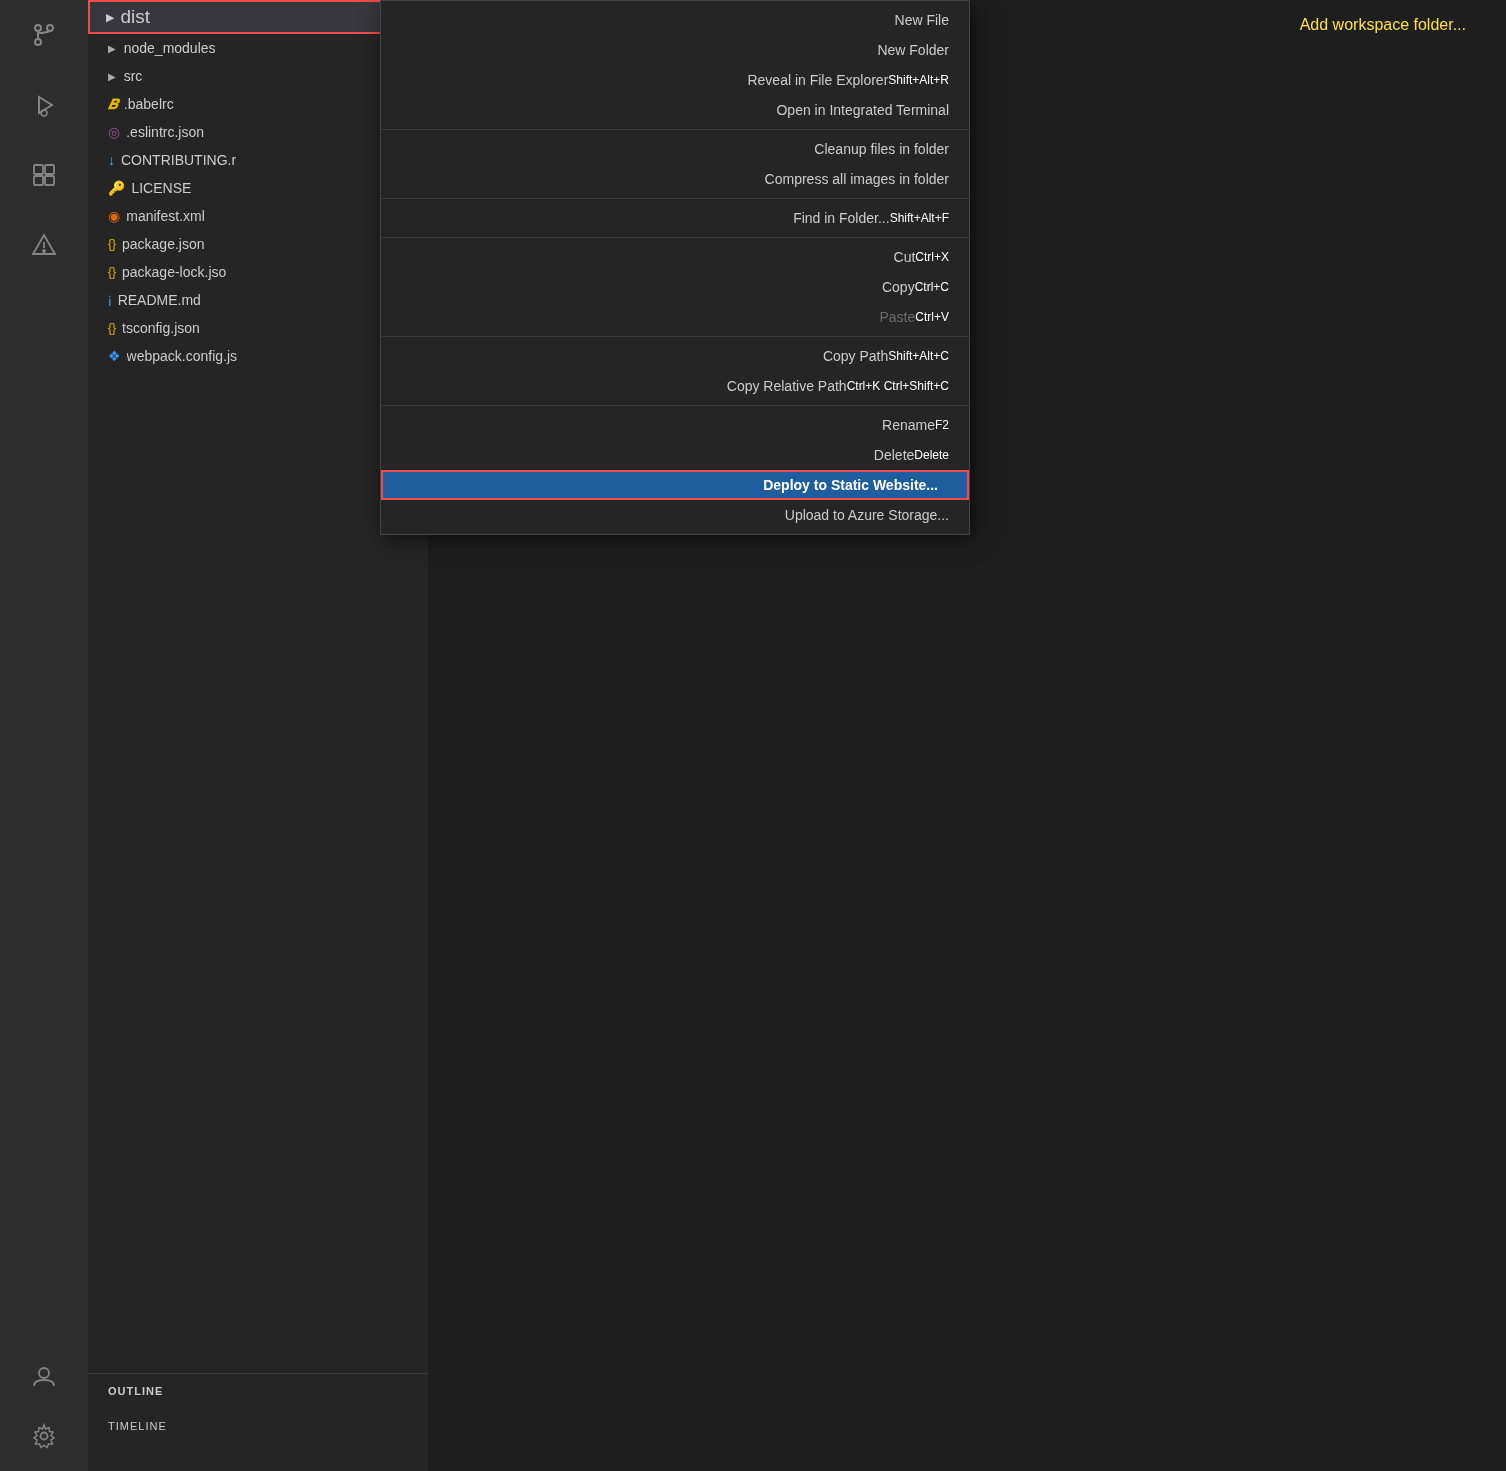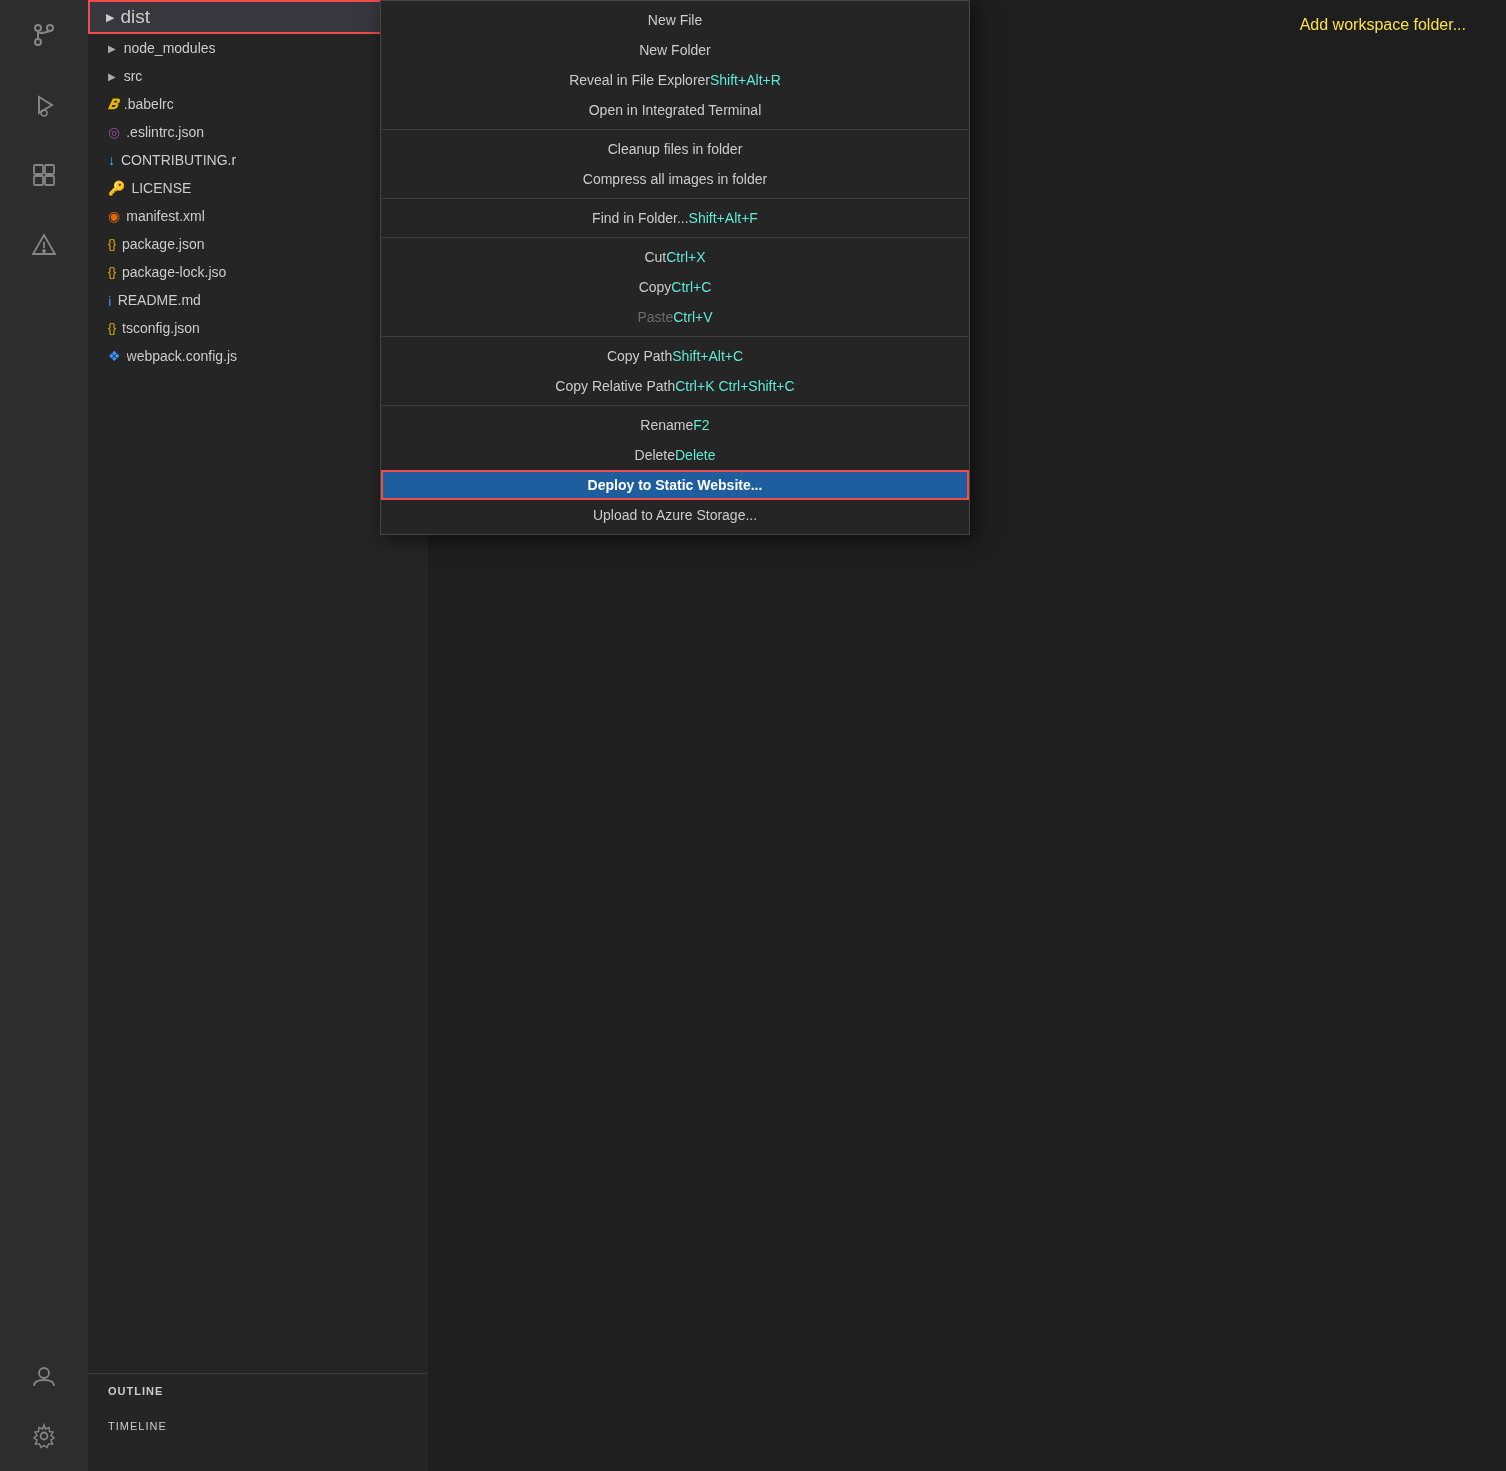--- a/index.html
+++ b/index.html
@@ -81,39 +81,39 @@
       width: 590px;
       background: #252526;
       border: 1px solid #454545;
       box-shadow: 4px 4px 20px rgba(0,0,0,0.6);
       z-index: 100;
       padding: 4px 0;
     }
     .menu-item {
       display: flex;
       align-items: center;
-      justify-content: center;
+      justify-content: flex-end;
       padding: 7px 20px;
       cursor: pointer;
       white-space: nowrap;
     }
     .menu-item.disabled { color: #6b6b6b; cursor: default; }
     .menu-label { font-size: 14px; }
-    .menu-shortcut { font-size: 14px; color: #5eead4; }
+    .menu-shortcut { font-size: 12px; color: #ffffff; }
     .menu-separator {
       height: 1px;
       background: #3c3c3c;
       margin: 4px 0;
     }
 
     
     .menu-item.deploy-highlighted {
       background: #1e5e9e;
       border: 2px solid #f14c4c;
-      padding: 5px 18px;
+      padding: 5px 29px;
     }
     .menu-item.deploy-highlighted .menu-label {
       color: #ffffff;
       font-weight: 600;
     }
 
     
     .top-bar-area {
       position: absolute;
       left: 430px;

